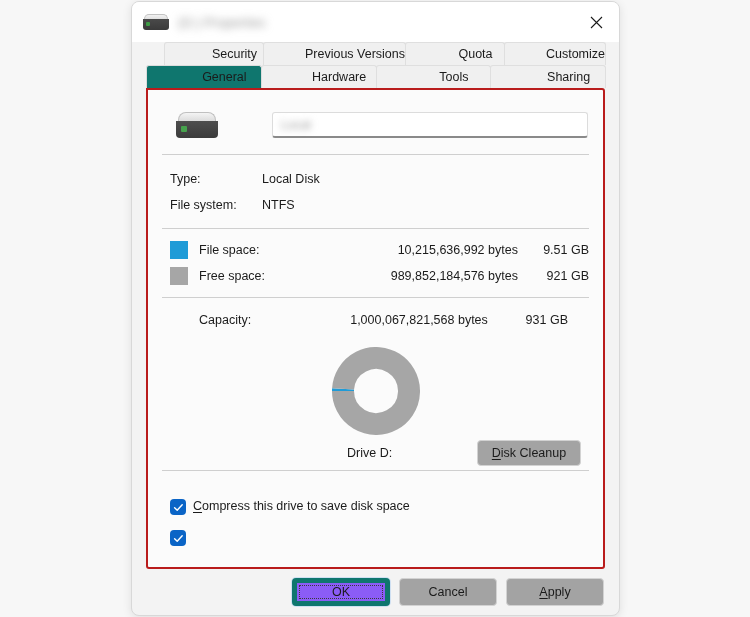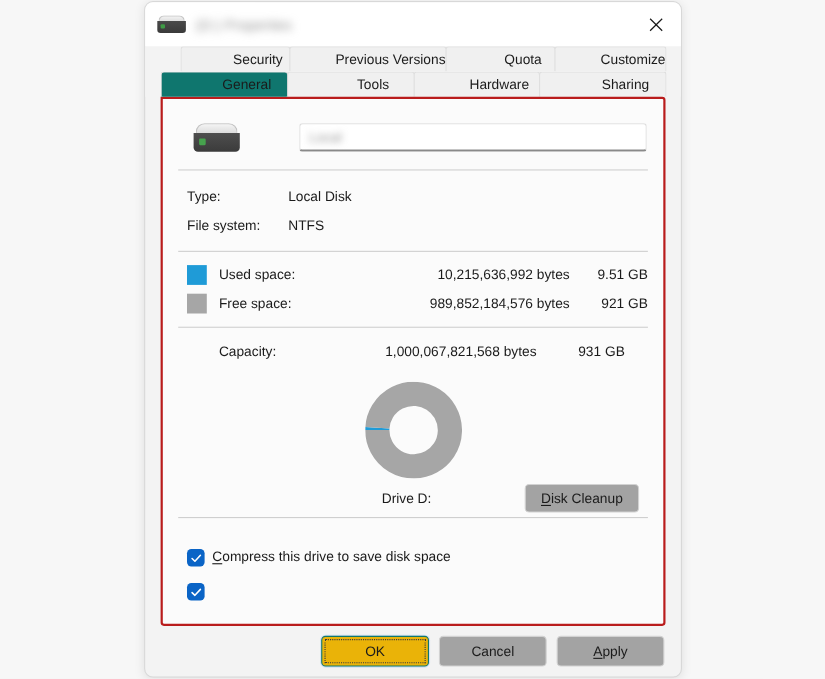--- a/index.html
+++ b/index.html
@@ -331,24 +331,24 @@
     height: 46px;
     min-height: 46px;
     display: flex;
     align-items: center;
     justify-content: flex-end;
     padding-right: 15px;
     gap: 9px;
   }
   .btn-footer { width: 98px; height: 28px; }
   .btn-ok {
-    border: 1px solid #0f766e;
+    border: 5px solid #0f766e;
     box-shadow: 0 0 0 1px #cfe0f2;
     position: relative;
-    background: #eab308;
+    background: #8b5cf6;
     margin-left: 28px;
   }
   .btn-ok .focus-ring {
     position: absolute;
     left: 2px; top: 2px; right: 2px; bottom: 2px;
     border: 1px dotted #3a3a3a;
     pointer-events: none;
   }
 </style>
 </head>
@@ -386,24 +386,24 @@
       </div>
       <div class="tab">
         <span>Customize</span>
       </div>
     </div>
     <div class="tab-row row2">
       <div class="tab active">
         <span>General</span>
       </div>
       <div class="tab">
+        <span>Hardware</span>
+      </div>
+      <div class="tab">
         <span>Tools</span>
-      </div>
-      <div class="tab">
-        <span>Hardware</span>
       </div>
       <div class="tab">
         <span>Sharing</span>
       </div>
     </div>
   </div>
 
   <div class="panel">
 
     <div class="drive-row">
@@ -428,21 +428,21 @@
         <div class="info-label">File system:</div>
         <div class="info-value">NTFS</div>
       </div>
     </div>
 
     <div class="hr"></div>
 
     <div class="space-block">
       <div class="space-row">
         <div class="swatch" style="background:#1f9bd7"></div>
-        <div class="space-name">Used space:</div>
+        <div class="space-name">File space:</div>
         <div class="space-bytes">10,215,636,992 bytes</div>
         <div class="space-gb">9.51 GB</div>
       </div>
       <div class="space-row">
         <div class="swatch" style="background:#a6a6a6"></div>
         <div class="space-name">Free space:</div>
         <div class="space-bytes">989,852,184,576 bytes</div>
         <div class="space-gb">921 GB</div>
       </div>
     </div>

